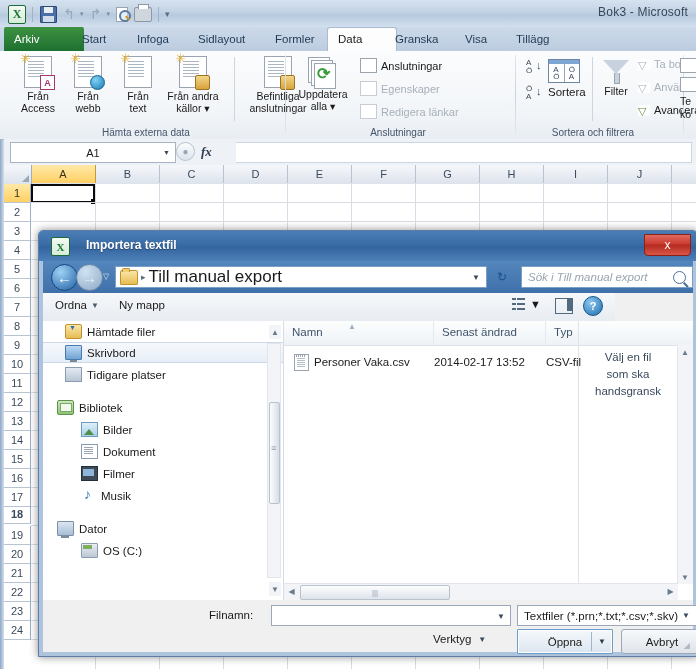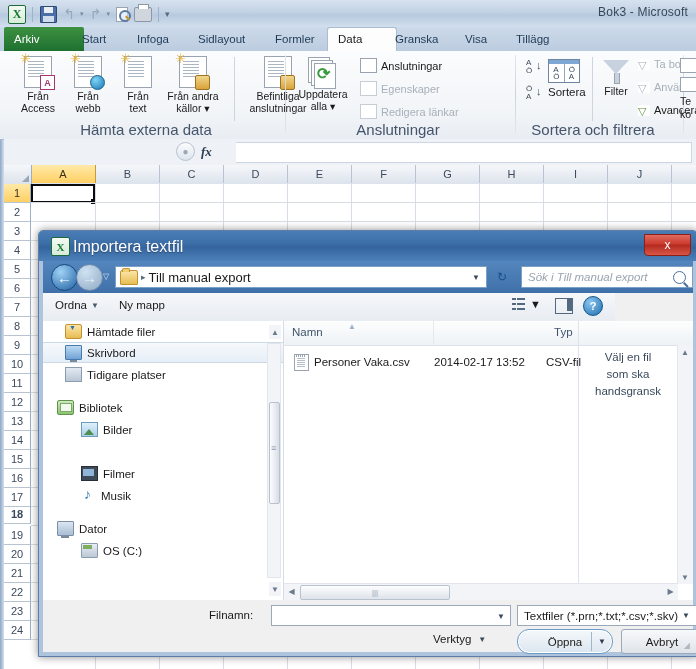--- a/index.html
+++ b/index.html
@@ -49,21 +49,21 @@
   .tab.file{background:linear-gradient(to bottom,#3d9140,#1e7030);color:#fff;
     border-top-left-radius:2px;border-top-right-radius:2px;font-weight:normal;}
   .tab.active{background:#fdfdfd;border:1px solid #a9bcd2;border-bottom:none;
     border-top-left-radius:3px;border-top-right-radius:3px;line-height:23px;color:#1a1a1a;}
 
   .ribbon{position:absolute;left:0;top:51px;width:696px;height:88px;
     background:linear-gradient(to bottom,#fbfcfd 0%,#f2f5f8 70%,#e8edf3 100%);
     border-bottom:1px solid #a9bcd2;}
   .rgroup{position:absolute;top:0;height:88px;}
   .rgroup .glabel{position:absolute;bottom:1px;width:100%;text-align:center;
-    font-size:15px;color:#44546a;}
+    font-size:10px;color:#44546a;}
   .rgroup .gdiv{position:absolute;right:0;top:4px;width:1px;height:78px;
     background:linear-gradient(to bottom,#e2e7ee,#c9d2dc,#e2e7ee);}
   .bigbtn{position:absolute;top:3px;width:56px;text-align:center;cursor:default;}
   .bigbtn .cap{font-size:10.5px;line-height:12px;color:#1a1a1a;display:block;}
   .icn-doc{width:26px;height:30px;margin:2px auto 2px;background:#fff;border:1px solid #9aa4b0;position:relative;}
   .icn-doc .lines{position:absolute;left:3px;top:4px;width:16px;height:1px;
     box-shadow:0 0 0 0 #9ab,0 3px 0 0 #aab6c2,0 6px 0 0 #aab6c2,0 9px 0 0 #aab6c2,0 12px 0 0 #aab6c2,0 15px 0 0 #aab6c2;
     background:#aab6c2;}
   .icn-doc .star{position:absolute;left:-5px;top:-5px;color:#e8b33a;font-size:13px;line-height:13px;}
   .badge{position:absolute;right:-4px;bottom:-3px;width:13px;height:13px;
@@ -126,21 +126,21 @@
   .selcell:after{content:"";position:absolute;right:-3px;bottom:-3px;width:5px;height:5px;background:#0b0b0b;}
 
   
   #open-dialog{position:absolute;left:38px;top:230px;width:658px;height:425px;
     background:#f0f0f0;border:1px solid #5b7da8;border-radius:5px 5px 0 0;
     box-shadow:0 0 8px rgba(0,0,0,.45);overflow:hidden;}
   .dlg-frame{position:absolute;inset:0;border:4px solid rgba(120,160,205,.55);border-radius:5px 5px 0 0;
     box-sizing:border-box;pointer-events:none;}
   .dlg-titlebar{position:absolute;left:0;top:0;width:658px;height:30px;
     background:linear-gradient(to bottom,#4a7cb5 0%,#3c6ea8 40%,#35659f 55%,#4d80b8 100%);}
-  .dlg-title{position:absolute;left:34px;top:7px;font-size:16px;color:#fff;text-shadow:0 1px 1px rgba(0,0,0,.35);}
+  .dlg-title{position:absolute;left:47px;top:7px;font-size:12px;color:#fff;text-shadow:0 1px 1px rgba(0,0,0,.35);font-weight:bold;}
   .dlg-xl{position:absolute;left:12px;top:6px;width:17px;height:17px;
     border:1px solid #1d6b38;border-radius:2px;background:linear-gradient(to bottom,#f4faf4,#d7ecd9);
     display:flex;align-items:center;justify-content:center;color:#167a33;font-weight:bold;font-size:11px;
     font-family:"Liberation Serif",serif;}
   .dlg-close{position:absolute;right:6px;top:3px;width:45px;height:20px;border-radius:0 0 4px 4px;
     background:linear-gradient(to bottom,#e06a60 0%,#cc3a2e 45%,#b32a1f 50%,#d95648 100%);
     border:1px solid #8c2016;display:flex;align-items:center;justify-content:center;
     color:#fff;font-size:12px;font-family:"Liberation Sans",sans-serif;}
 
   .navbar{position:absolute;left:4px;top:30px;width:650px;height:32px;
@@ -152,21 +152,21 @@
     background:radial-gradient(circle at 35% 28%,#cfe2f2,#8fa9c4);border:1px solid #6f8dae;
     display:flex;align-items:center;justify-content:center;color:#eaf1f8;font-size:15px;line-height:15px;}
   .navrecent{position:absolute;left:60px;top:11px;color:#cfe0f0;font-size:8px;}
   .addrbar{position:absolute;left:72px;top:5px;width:372px;height:22px;background:#fff;
     border:1px solid #7ba0c6;display:flex;align-items:center;gap:3px;padding:0 4px;box-sizing:border-box;}
   .folder-ico{width:16px;height:13px;background:linear-gradient(to bottom,#fbe6a8,#e7bd53);
     border:1px solid #c2922f;border-radius:2px 2px 1px 1px;position:relative;flex:none;}
   .folder-ico:before{content:"";position:absolute;left:1px;top:-3px;width:6px;height:3px;
     background:#f0cf75;border:1px solid #c2922f;border-bottom:none;border-radius:2px 2px 0 0;}
   .crumb-sep{color:#5a6b7d;font-size:9px;}
-  .crumb{font-size:13px;color:#1a1a1a;}
+  .crumb{font-size:17px;color:#1a1a1a;}
   .addr-caret{position:absolute;right:6px;color:#3a4a5c;font-size:8px;}
   .refreshbtn{position:absolute;left:450px;top:7px;width:18px;height:18px;
     display:flex;align-items:center;justify-content:center;color:#1b4f87;font-size:12px;}
   .searchbox{position:absolute;left:478px;top:5px;width:172px;height:22px;background:#fff;
     border:1px solid #7ba0c6;box-sizing:border-box;display:flex;align-items:center;padding:0 6px;}
   .searchbox .ph{font-size:11.5px;color:#9aa4b0;font-style:italic;}
   .search-ico{position:absolute;right:6px;top:4px;width:11px;height:11px;border:1.6px solid #4a6f9a;border-radius:50%;}
   .search-ico:after{content:"";position:absolute;right:-4px;bottom:-3px;width:6px;height:1.6px;background:#4a6f9a;transform:rotate(45deg);}
 
   .cmdbar{position:absolute;left:4px;top:62px;width:572px;height:28px;
@@ -248,21 +248,21 @@
   .lbl-filnamn{position:absolute;left:166px;top:9px;font-size:11.5px;color:#1a1a1a;}
   .fn-input{position:absolute;left:228px;top:5px;width:240px;height:21px;background:#fff;
     border:1px solid #9aa8ba;box-sizing:border-box;}
   .fn-input .c{position:absolute;right:5px;top:6px;color:#3a4a5c;font-size:8px;}
   .filter-sel{position:absolute;left:474px;top:5px;width:180px;height:21px;background:#fff;
     border:1px solid #9aa8ba;box-sizing:border-box;font-size:11.5px;display:flex;align-items:center;padding-left:6px;}
   .filter-sel .c{position:absolute;right:6px;color:#3a4a5c;font-size:8px;}
   .verktyg{position:absolute;left:390px;top:33px;font-size:11.5px;display:flex;align-items:center;gap:7px;}
   .verktyg .c{color:#3a4a5c;font-size:8px;}
   .btn-open{position:absolute;left:474px;top:29px;width:94px;height:23px;
-    background:linear-gradient(to bottom,#f4f8fb,#dce6ef);border:1px solid #6b9cc9;border-radius:12px;
+    background:linear-gradient(to bottom,#f4f8fb,#dce6ef);border:1px solid #6b9cc9;border-radius:1px;
     box-shadow:inset 0 0 0 1px #fff;display:flex;align-items:center;justify-content:center;font-size:11.5px;}
   .btn-open .split{position:absolute;right:20px;top:2px;bottom:2px;width:1px;background:#9fb6cc;}
   .btn-open .c{position:absolute;right:6px;font-size:8px;color:#2b3c50;}
   .btn-cancel{position:absolute;left:578px;top:29px;width:80px;height:23px;
     background:linear-gradient(to bottom,#f7f9fb,#dfe4ea);border:1px solid #9aa8ba;border-radius:3px;
     display:flex;align-items:center;justify-content:center;font-size:11.5px;}
   .grip{position:absolute;right:3px;bottom:2px;color:#b0b8c2;font-size:8px;}
 </style>
 </head>
 <body>
@@ -446,20 +446,24 @@
       </div>
       <div class="smallrow" style="left:0;top:26px;">
         <span class="sm-ico"></span>
       </div>
       <div style="position:absolute;left:0;top:44px;font-size:10.5px;">Te</div>
       <div style="position:absolute;left:0;top:57px;font-size:10.5px;">ko</div>
     </div>
   </div>
 
   <div class="fbar">
+    <div class="namebox">
+      <span>A1</span>
+      <span class="nb-caret">▼</span>
+    </div>
     <div class="fxgroup">
       <span class="fx-btn">●</span>
       <span class="fx-lbl">fx</span>
     </div>
     <div class="fbar-input"></div>
   </div>
 
   <div class="grid">
     <div class="colhdr">
       <div class="colcell sel" style="left:27px;width:64px;">A</div>
@@ -603,20 +607,24 @@
       <span>Tidigare platser</span>
     </div>
     <div class="np-item" style="top:76px;padding-left:14px;">
       <span class="np-ico ico-lib"></span>
       <span>Bibliotek</span>
     </div>
     <div class="np-item indent2" style="top:98px;">
       <span class="np-ico ico-pic"></span>
       <span>Bilder</span>
     </div>
+    <div class="np-item indent2" style="top:120px;">
+      <span class="np-ico ico-doc"></span>
+      <span>Dokument</span>
+    </div>
     <div class="np-item indent2" style="top:142px;">
       <span class="np-ico ico-film"></span>
       <span>Filmer</span>
     </div>
     <div class="np-item indent2" style="top:164px;">
       <span class="np-ico ico-music"></span>
       <span>Musik</span>
     </div>
     <div class="np-item" style="top:197px;padding-left:14px;">
       <span class="np-ico ico-computer"></span>
@@ -631,20 +639,21 @@
     <div class="np-scroll">
       <div class="np-thumb"></div>
     </div>
     <div class="np-arr dn">▼</div>
   </div>
 
   <div class="filepane">
     <div class="fp-head">
       <div class="fp-col" style="left:0;width:150px;">Namn</div>
       <div class="fp-sortmark">▲</div>
+      <div class="fp-col" style="left:150px;width:112px;">Senast ändrad</div>
       <div class="fp-col" style="left:262px;width:90px;border-right:none;">Typ</div>
     </div>
 
     <div class="fp-row" style="top:30px;">
       <span class="file-ico"></span>
       <span class="fp-name">Personer Vaka.csv</span>
       <span class="fp-date">2014-02-17 13:52</span>
       <span class="fp-type">CSV-fil</span>
     </div>
 

